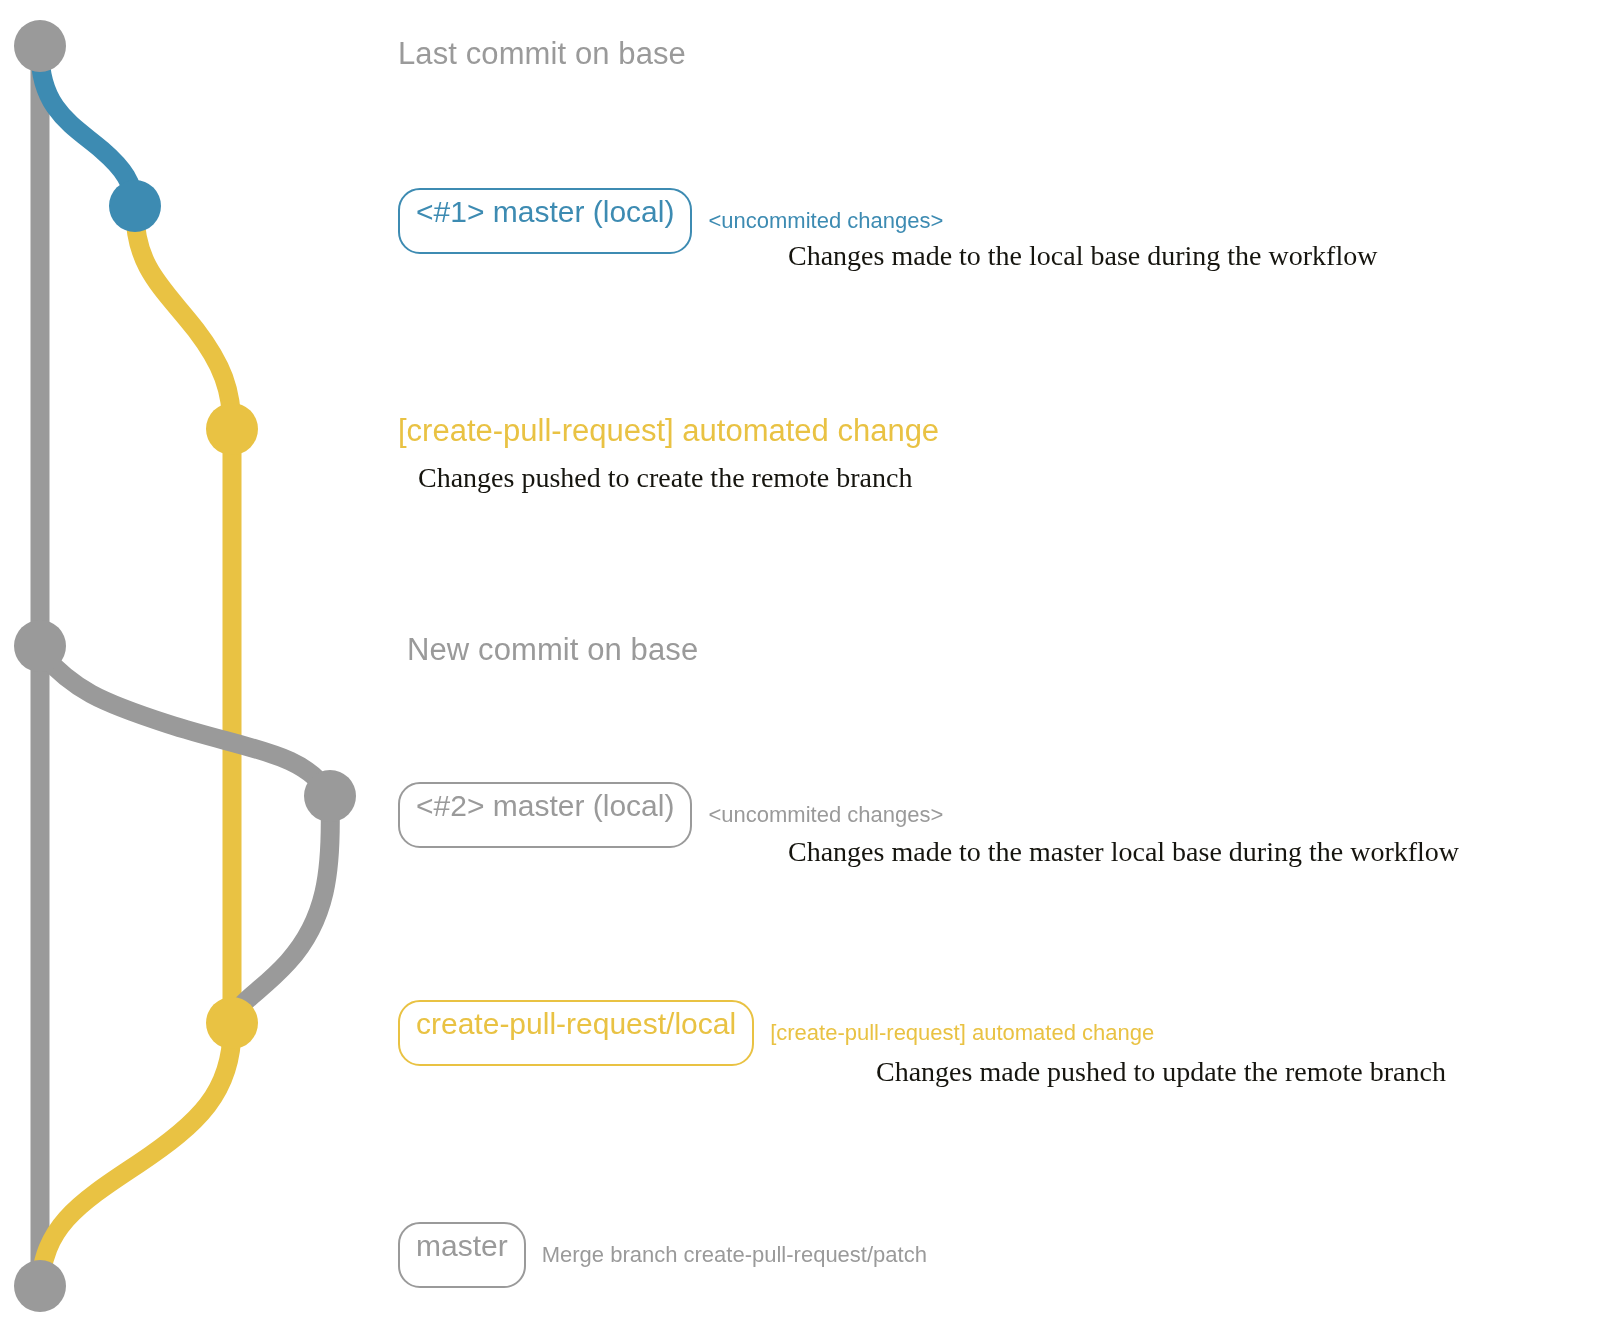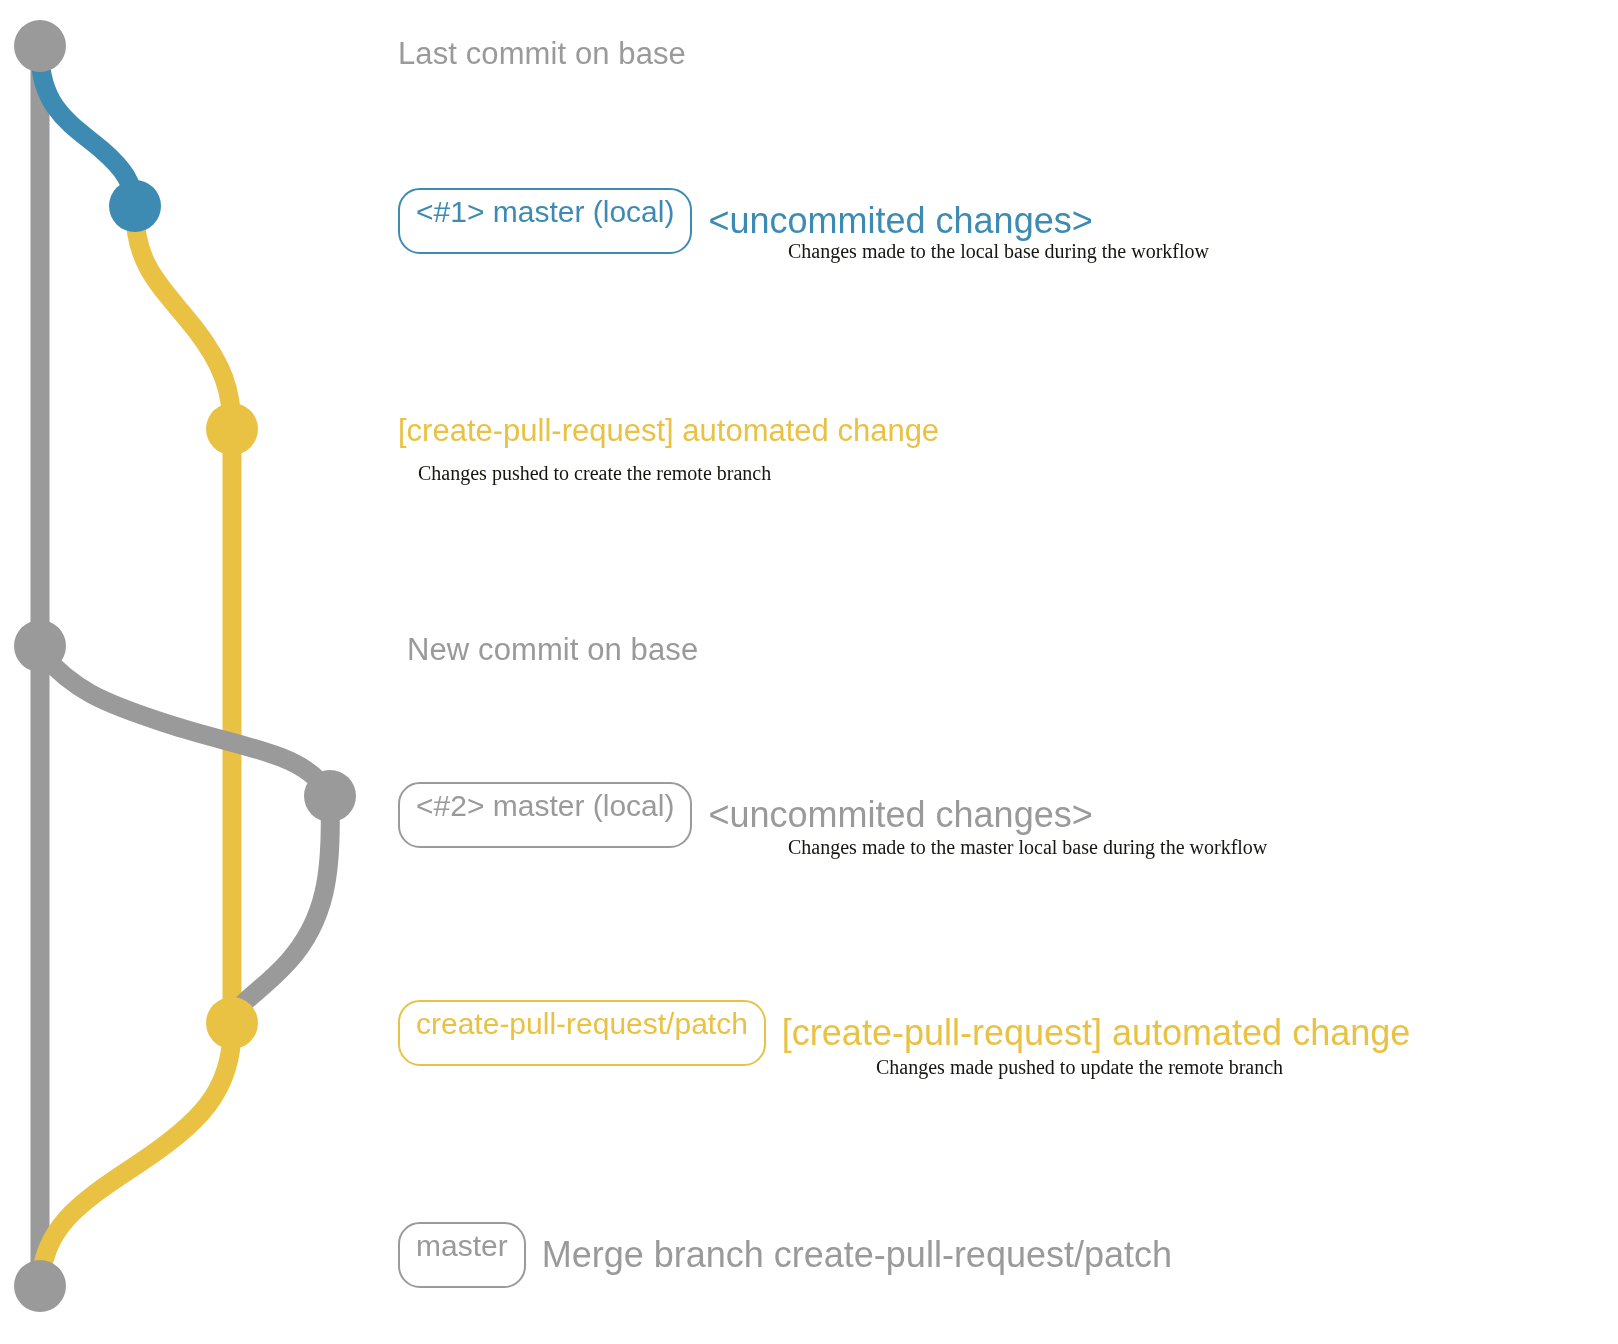--- a/index.html
+++ b/index.html
@@ -56,33 +56,33 @@
     line-height: 1;
     color: #9a9a9a;
     background: #ffffff;
   }
   .chip.blue  { border-color: #3d8bb2; color: #3d8bb2; }
   .chip.gold  { border-color: #e9c243; color: #e9c243; }
   .chip.gray  { border-color: #9a9a9a; color: #9a9a9a; }
 
   .subject {
     font-family: "Liberation Sans", sans-serif;
-    font-size: 36px;
+    font-size: 22px;
     line-height: 1;
     margin-left: 16px;
     color: #9a9a9a;
   }
   .subject.blue { color: #3d8bb2; }
   .subject.gold { color: #e9c243; }
   .subject.gray { color: #9a9a9a; }
 
   .caption {
     position: absolute;
     font-family: "Liberation Serif", serif;
-    font-size: 20px;
+    font-size: 28px;
     color: #16150f;
     white-space: nowrap;
   }
 
   .standalone-subject {
     position: absolute;
     font-family: "Liberation Sans", sans-serif;
     font-size: 31px;
     white-space: nowrap;
   }
@@ -135,21 +135,21 @@
 
   <div class="ann headline" style="left:398px; top:632px;margin-left:9px;">New commit on base</div>
 
   <div class="ann row" style="left:398px; top:782px;">
     <span class="chip gray">&lt;#2&gt; master (local)</span>
     <span class="subject gray">&lt;uncommited changes&gt;</span>
   </div>
   <div class="caption" style="left:788px; top:836px;">Changes made to the master local base during the workflow</div>
 
   <div class="ann row" style="left:398px; top:1000px;">
-    <span class="chip gold">create-pull-request/patch</span>
+    <span class="chip gold">create-pull-request/local</span>
     <span class="subject gold">[create-pull-request] automated change</span>
   </div>
   <div class="caption" style="left:876px; top:1056px;">Changes made pushed to update the remote branch</div>
 
   <div class="ann row" style="left:398px; top:1222px;">
     <span class="chip gray">master</span>
     <span class="subject gray">Merge branch create-pull-request/patch</span>
   </div>
 
 </div>

